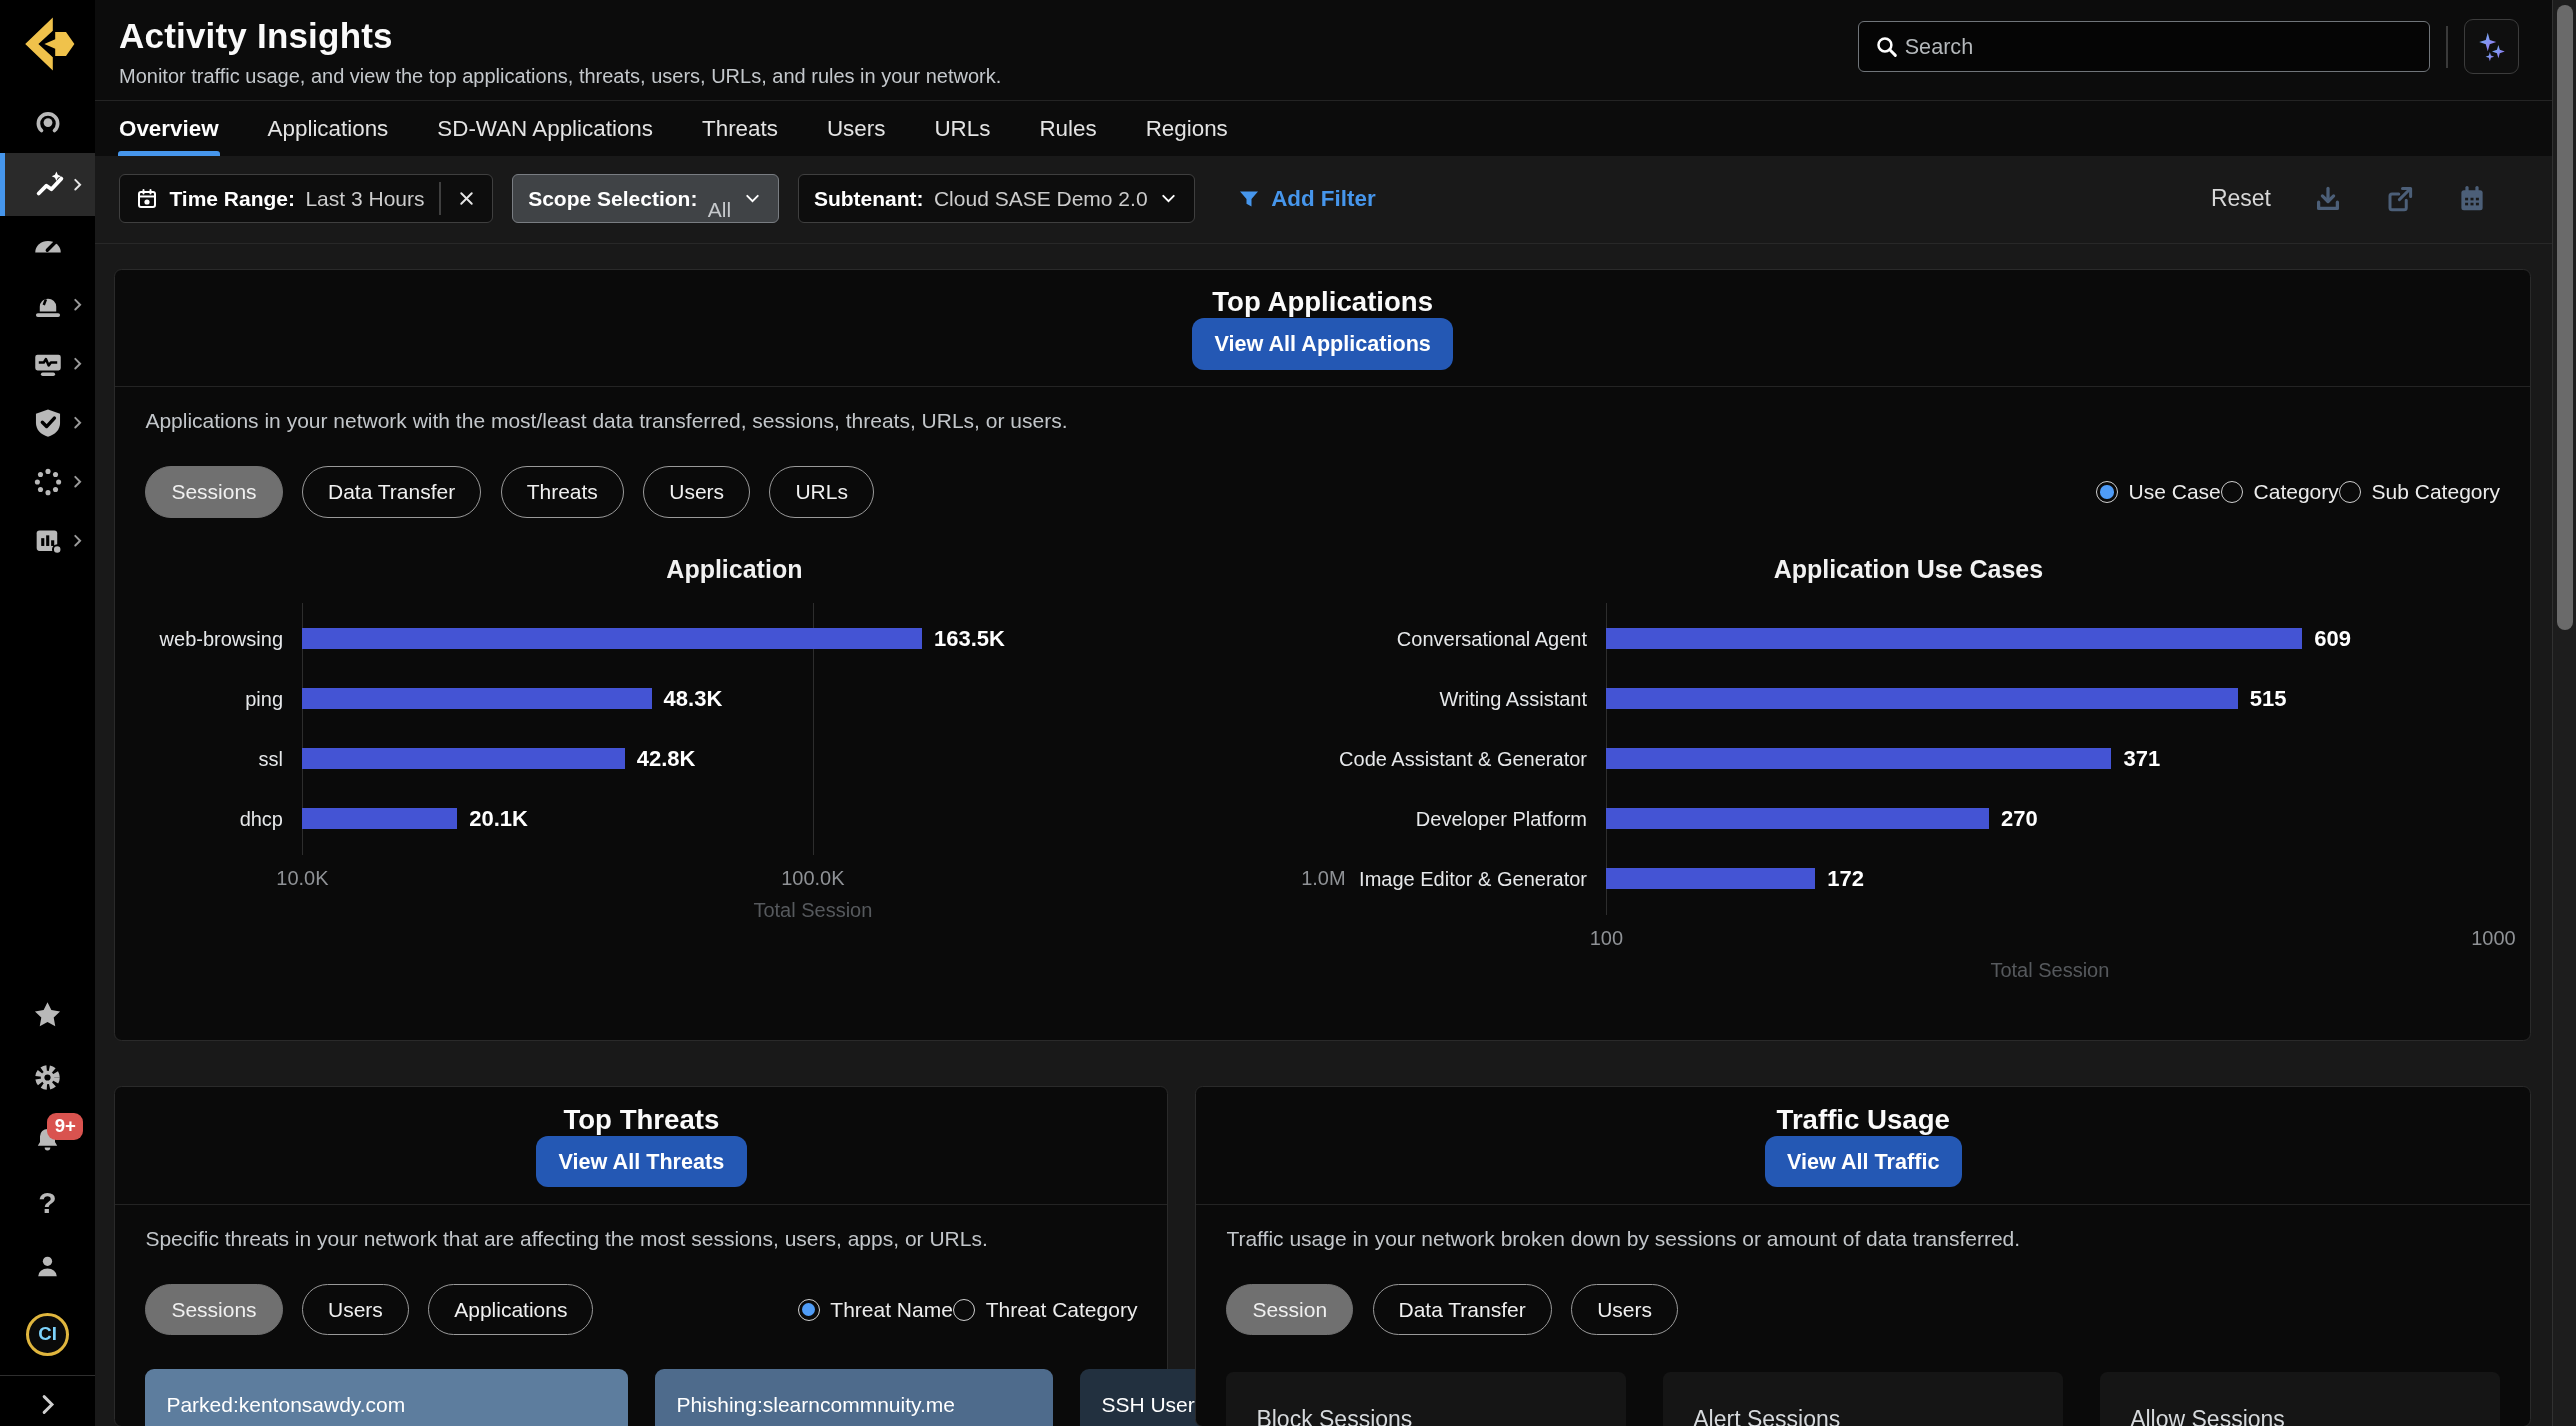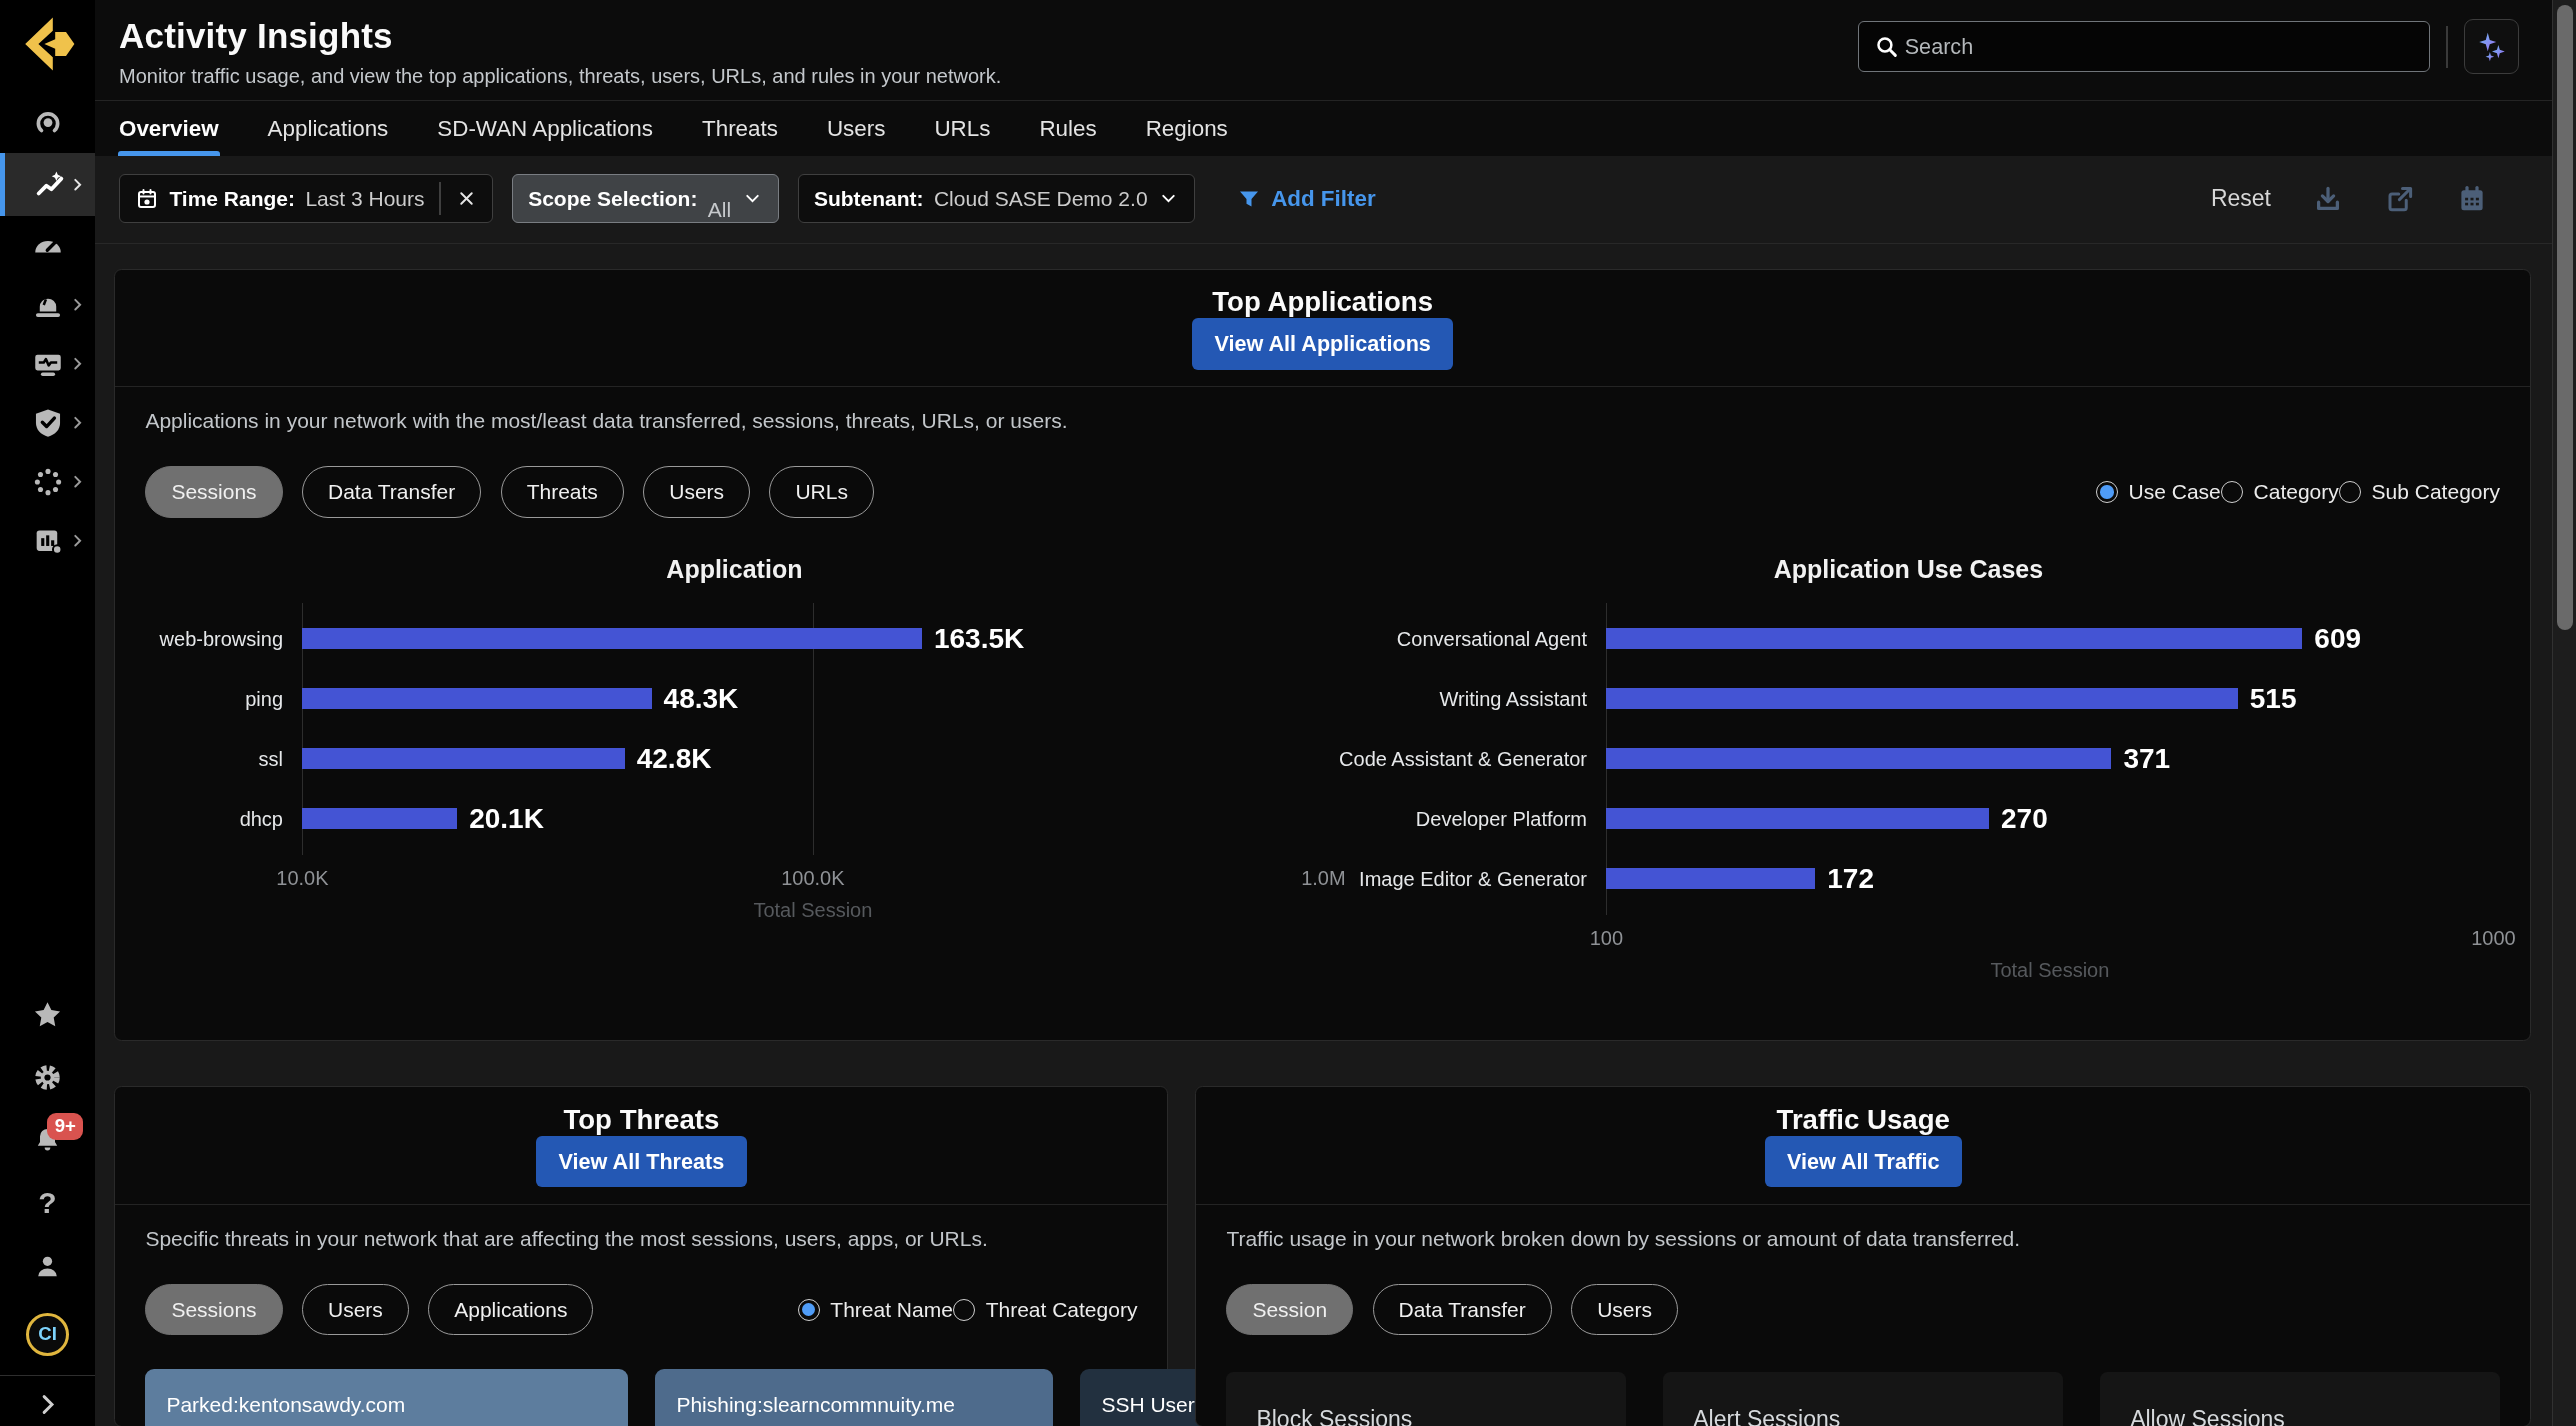--- a/index.html
+++ b/index.html
@@ -48,41 +48,41 @@
   .chip-div{width:1.5px;height:33px;background:#3f3f3f;margin:0 4.5px;}
   .add-filter{display:flex;align-items:center;gap:10.4px;color:#4696ec;font-size:22.4px;font-weight:600;margin-left:22.4px;cursor:pointer;}
   .fb-right{margin-left:auto;display:flex;align-items:center;gap:42px;}
   .reset{font-size:23px;color:#d7d7d7;cursor:pointer;}
   .fb-ic{width:30px;height:30px;cursor:pointer;}
 
   .card{background:#0a0a0a;border:0.7px solid #2a2a2a;border-radius:7.5px;}
   .card-apps{margin:25px 45px 0 19.4px;padding-bottom:58px;}
   .card-head{display:flex;align-items:center;justify-content:space-between;padding:16.4px 30px;border-bottom:0.7px solid #242424;flex-direction:column;}
   .card-title{font-size:27.6px;font-weight:600;color:#fafafa;}
-  .btn-blue{background:#2458b4;color:#fff;font-size:21.6px;font-weight:600;padding:12.7px 22.4px;border-radius:6px;border:none;font-family:inherit;cursor:pointer;white-space:nowrap;}
+  .btn-blue{background:#2458b4;color:#fff;font-size:21.6px;font-weight:600;padding:12.7px 22.4px;border-radius:12px;border:none;font-family:inherit;cursor:pointer;white-space:nowrap;}
   .card-desc{font-size:21px;color:#c2c6ca;padding:22.4px 30px 0;}
   .controls-row{display:flex;align-items:center;justify-content:space-between;padding:33px 30px 0;}
   .pills{display:flex;gap:19.4px;}
   .pill{font-size:21px;color:#f0f0f0;border:1.5px solid #9a9a9a;border-radius:745px;padding:12.7px 25px;background:transparent;font-family:inherit;cursor:pointer;white-space:nowrap;}
   .pill.active{background:#707070;border-color:#707070;}
   .radios{display:flex;align-items:center;}
   .radio-row{display:flex;align-items:center;gap:10.4px;font-size:21px;color:#ececec;cursor:pointer;}
   .radio{width:22.4px;height:22.4px;border-radius:50%;border:1.5px solid #cfcfcf;background:#0a0a0a;display:inline-flex;align-items:center;justify-content:center;flex:none;}
   .radio.checked::after{content:"";width:13.4px;height:13.4px;border-radius:50%;background:#4f9cf7;}
 
   .charts{display:flex;padding:19.4px 6px 0 30px;}
   .chart{flex:none;}
   .chart-title{font-size:25px;font-weight:600;color:#f2f2f2;text-align:center;margin:18px 0 25px;}
   .rows{position:relative;}
   .grid-line{position:absolute;top:-6px;bottom:-6px;width:0.7px;background:#2d2d2d;}
   .crow{display:grid;grid-template-columns:var(--lab) 1fr;align-items:center;height:60px;position:relative;}
   .clab{font-size:20px;color:#e6e8ea;text-align:right;padding-right:19.4px;white-space:nowrap;overflow:hidden;}
   .track{position:relative;height:100%;}
   .bar{position:absolute;left:0;top:19.4px;height:21px;}
-  .bval{position:absolute;top:50%;transform:translateY(-50%);font-size:28px;font-weight:700;color:#fff;white-space:nowrap;}
+  .bval{position:absolute;top:50%;transform:translateY(-50%);font-size:22px;font-weight:700;color:#fff;white-space:nowrap;}
   .ticks{position:relative;height:31px;margin-left:var(--lab);margin-top:13.4px;}
   .tick{position:absolute;transform:translateX(-50%);font-size:20px;color:#8f9296;top:4.5px;white-space:nowrap;}
   .xlabel{font-size:20px;color:#56595d;text-align:center;margin-left:var(--lab);margin-top:6px;}
 
   .row2{display:flex;gap:27px;margin:45px 45px 0 19.4px;flex:1;min-height:0;}
   .card-threats{width:1054px;flex:none;display:flex;flex-direction:column;}
   .card-traffic{flex:1;display:flex;flex-direction:column;}
   .tiles{display:flex;gap:27px;padding:34px 30px 0;}
   .tile{border-radius:9px;color:#fff;font-size:21px;padding:19.4px 21px;line-height:1.5;height:298px;cursor:pointer;}
   .stats{display:flex;gap:37px;padding:37px 30px 0;}

